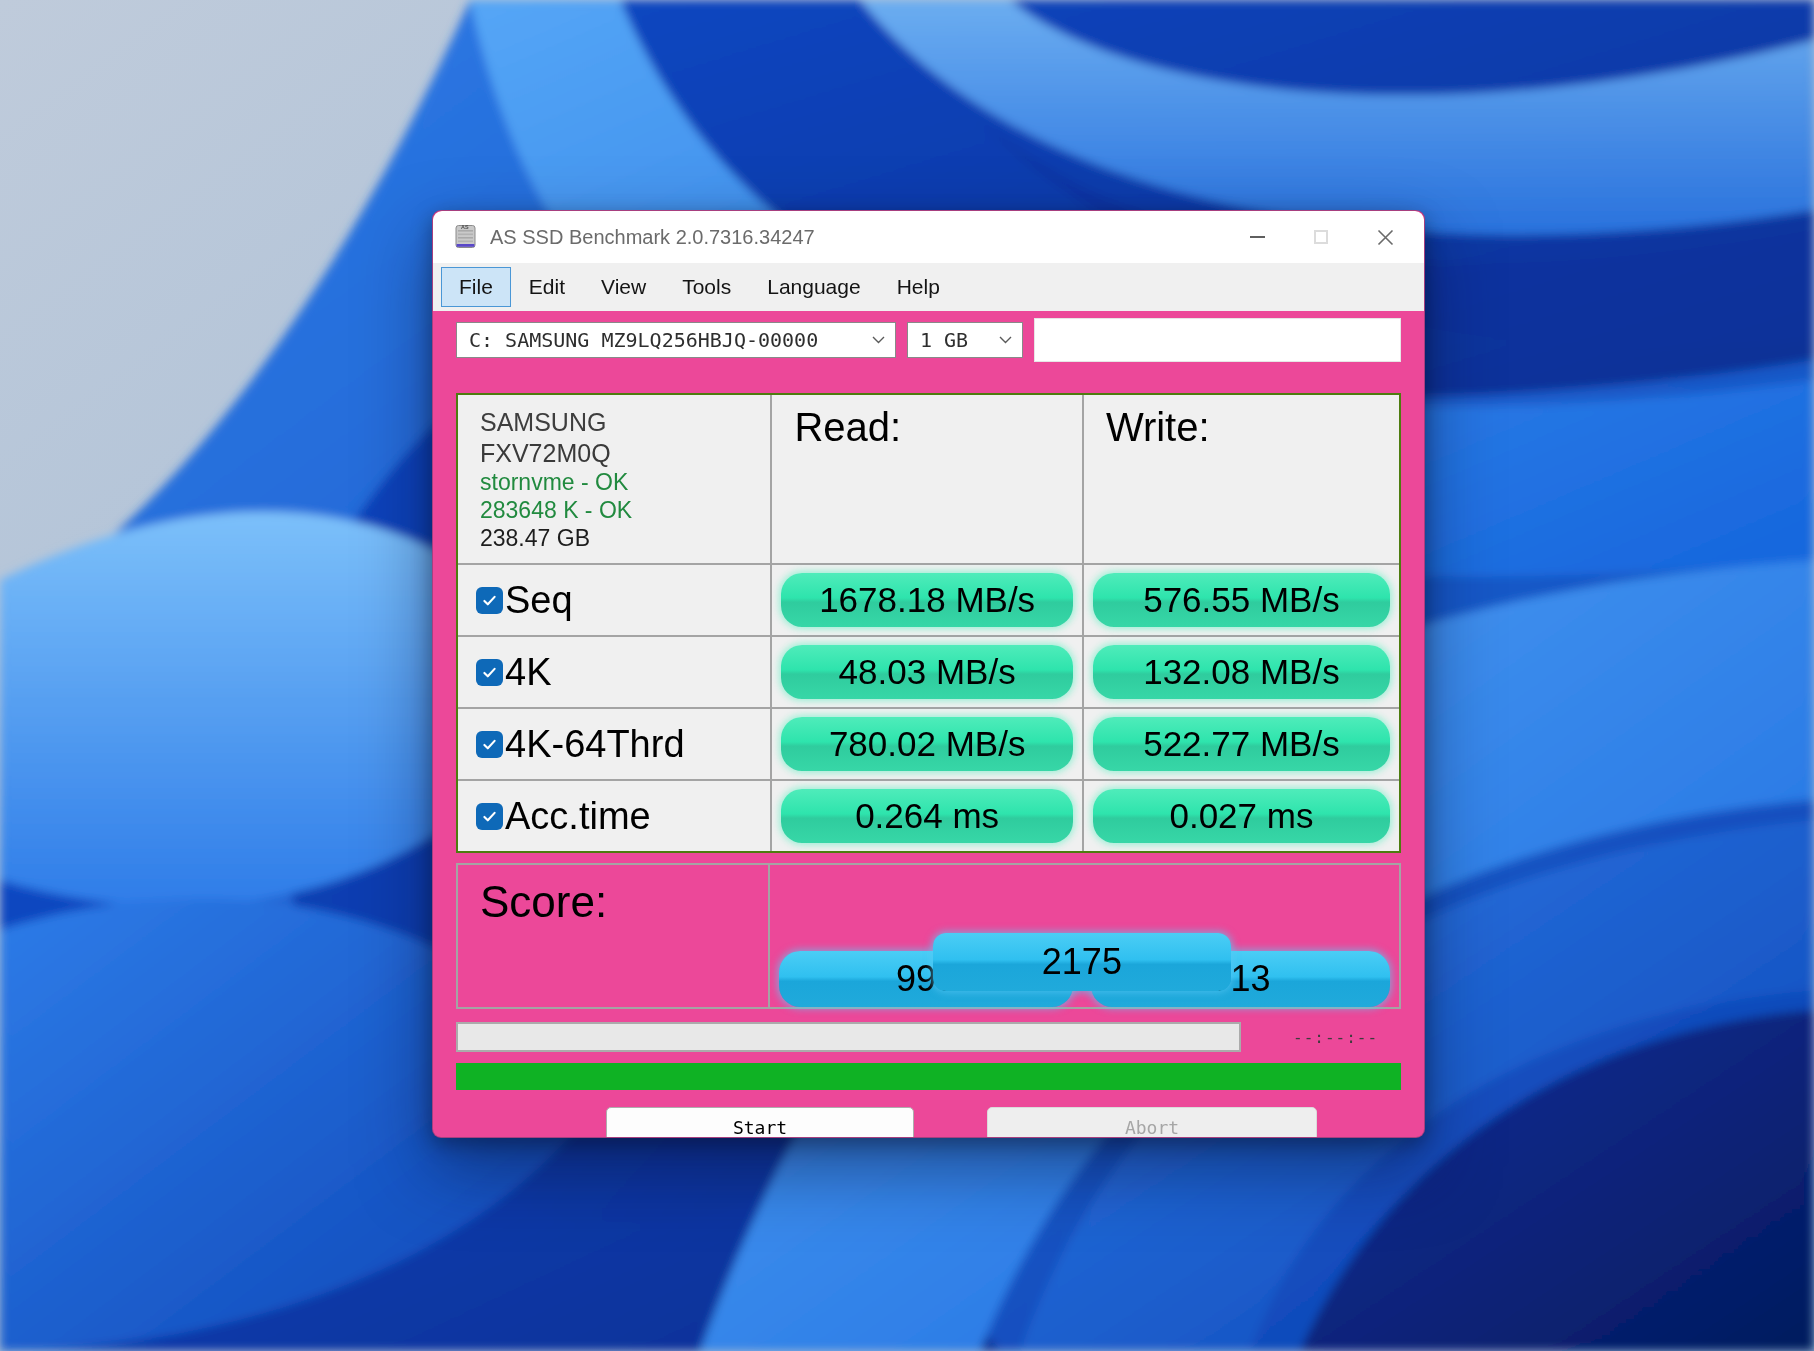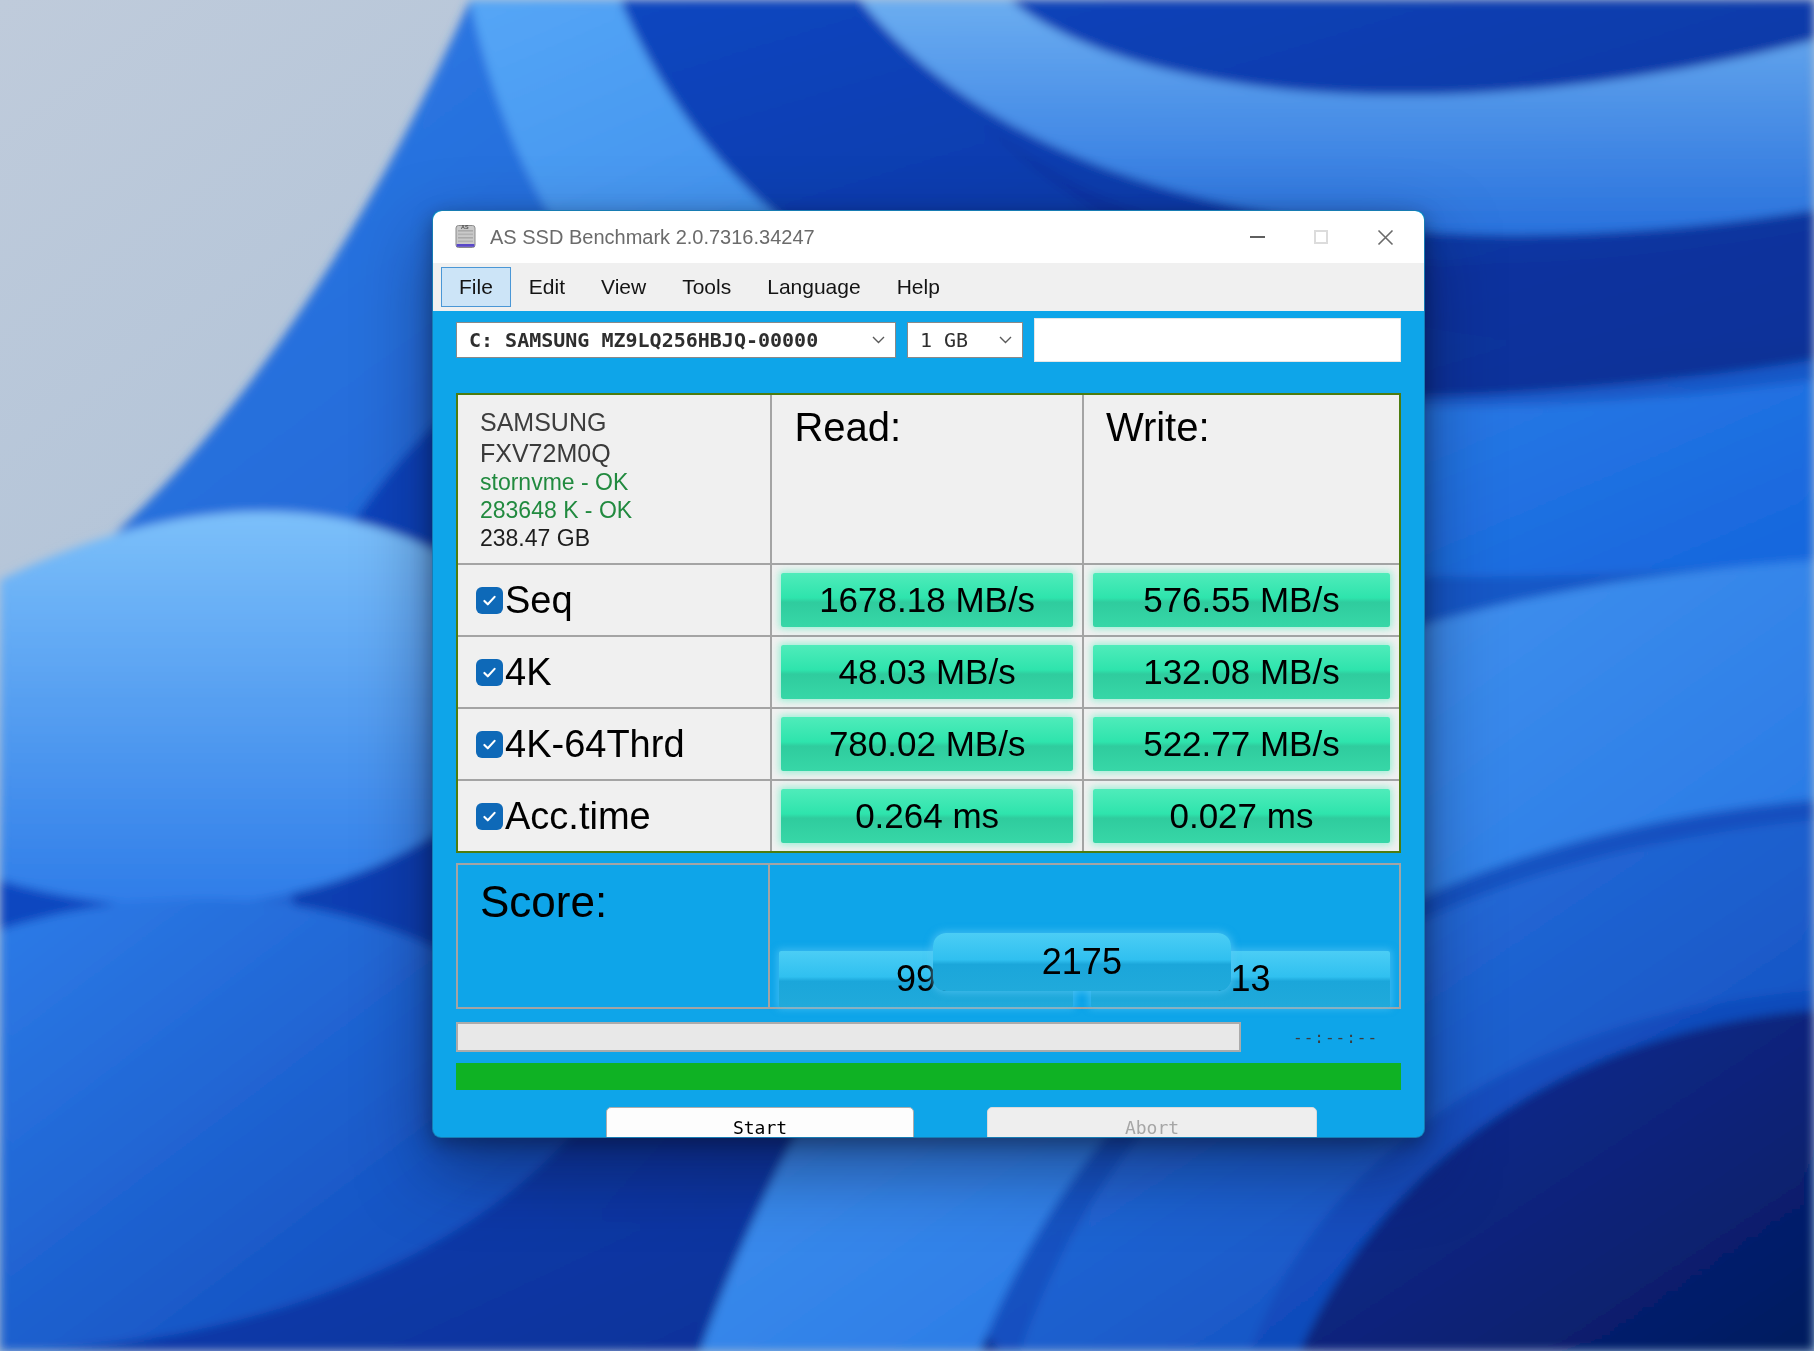--- a/index.html
+++ b/index.html
@@ -3,42 +3,42 @@
 <meta charset="utf-8">
 <style>
   * { margin:0; padding:0; box-sizing:border-box; }
   html,body { width:1814px; height:1351px; overflow:hidden; font-family:"Liberation Sans", sans-serif; }
   .desktop { position:relative; width:1814px; height:1351px; background:#aebfd4; }
   .wallpaper { position:absolute; inset:0; display:block; }
 
   
   .win {
     position:absolute; left:432px; top:210px; width:993px; height:928px;
-    background:#0ea5e9; border-radius:9px; border:1px solid rgba(40,50,80,.35);
+    background:#ec4899; border-radius:9px; border:1px solid rgba(40,50,80,.35);
     box-shadow:0 30px 70px rgba(8,18,60,.5), 0 6px 20px rgba(0,0,0,.35);
     overflow:hidden;
   }
   .titlebar { height:52px; background:#ffffff; display:flex; align-items:center; padding:0 16px 0 20px; border-radius:9px 9px 0 0; }
   .app-icon { width:26px; height:26px; margin-right:11px; flex:0 0 auto; }
   .title-text { font-size:20px; color:#6b6b6b; flex:1 1 auto; white-space:nowrap; }
   .win-controls { display:flex; align-items:center; gap:30px; padding-right:6px; }
   .ctl { width:34px; height:34px; display:flex; align-items:center; justify-content:center; }
   .ctl-min-glyph { width:15px; border-top:2px solid #5f5f5f; }
   .ctl-max-glyph { width:14px; height:14px; border:2px solid #dcdcdc; }
 
   .menubar { height:48px; background:#f0f0f0; display:flex; align-items:center; padding:0 8px; }
   .menu-item { font-size:21px; color:#141414; padding:7px 17px; border:1px solid transparent; }
   .menu-item.active { background:#cce4f7; border:1px solid #4a97d6; }
 
   .toolbar { height:58px; display:flex; align-items:center; padding:0 23px; gap:11px; }
   .combo {
     height:36px; background:#fff; border:1px solid #898989; display:flex; align-items:center;
     padding:0 10px 0 12px; font-family:"DejaVu Sans Mono", monospace; font-size:20px; color:#2e2e2e; white-space:nowrap;
   }
-  .combo-drive { width:440px;font-weight:bold; }
+  .combo-drive { width:440px; }
   .combo-size { width:116px; }
   .combo svg { margin-left:auto; flex:0 0 auto; }
   .tool-textbox { flex:1 1 auto; height:44px; background:#fff; border:1px solid #e6e6e6; }
 
   
   .bench { margin:24px 23px 0; border:2px solid #4d7c0f; background:#f0f0f0; }
   .brow { display:grid; grid-template-columns:33.2% 33.1% 33.7%; }
   .brow + .brow { border-top:2px solid #a4a4a4; }
   .bcell { min-height:70px; }
   .bcell + .bcell { border-left:2px solid #a4a4a4; }
@@ -50,21 +50,21 @@
   .di-green   { font-size:23px; color:#218a3f; }
   .di-cap     { font-size:23px; color:#1d1d1d; }
 
   .col-header { font-size:40px; color:#000; padding:10px 0 0 22px; }
 
   .test-label-cell { display:flex; align-items:center; gap:2px; padding-left:18px; font-size:38px; color:#000; }
   .checkbox { width:27px; height:27px; border-radius:6px; background:#0e69b8; display:flex; align-items:center; justify-content:center; flex:0 0 auto; }
 
   .pill-cell { display:flex; align-items:center; justify-content:center; padding:0 9px; }
   .pill {
-    width:100%; height:54px; border-radius:2px; display:flex; align-items:center; justify-content:center;
+    width:100%; height:54px; border-radius:21px; display:flex; align-items:center; justify-content:center;
     font-size:35px; color:#000;
   }
   .pill-green {
     background:linear-gradient(180deg,#4fecba 0%,#2ee4ad 46%,#2fcc9e 54%,#37d7a7 100%);
     box-shadow:0 0 7px 2px rgba(110,240,200,.65);
   }
   .pill-blue {
     background:linear-gradient(180deg,#4bcdf5 0%,#30c0f0 46%,#1ba6da 54%,#20aadb 100%);
     box-shadow:0 0 7px 2px rgba(90,200,245,.6);
   }

